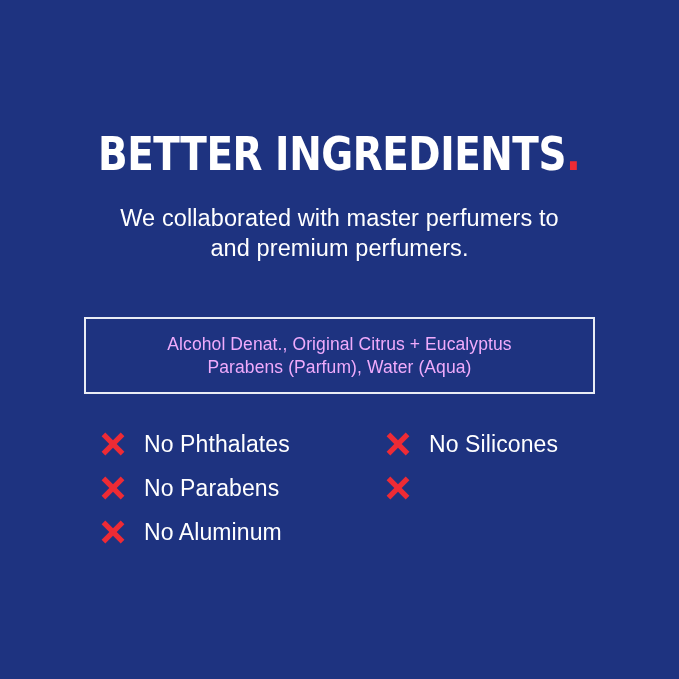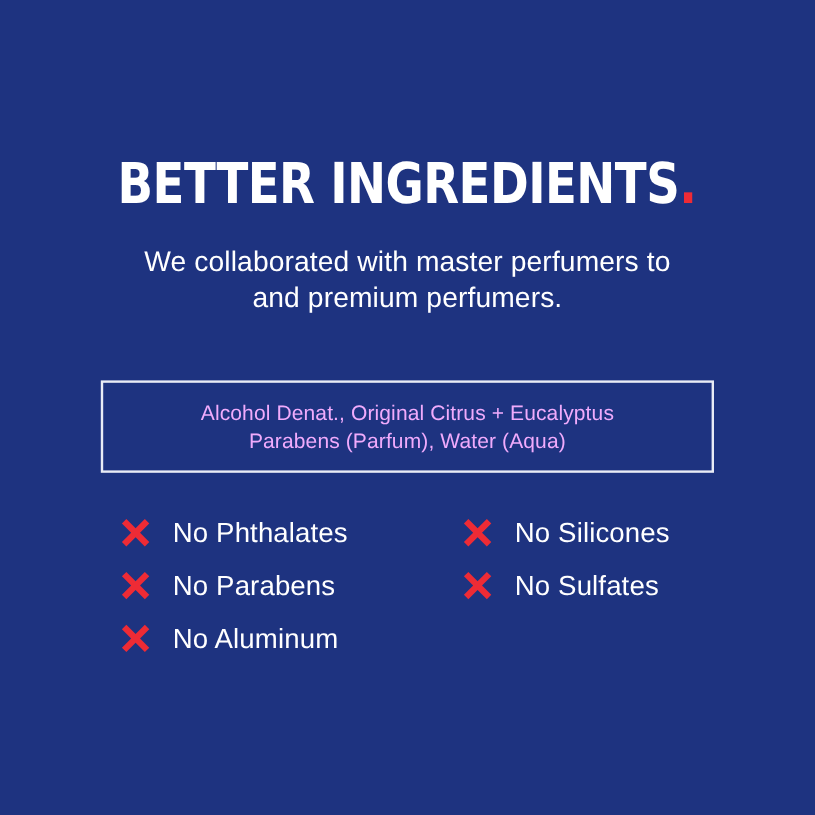--- a/index.html
+++ b/index.html
@@ -182,20 +182,19 @@
         <svg class="claim-icon" viewBox="0 0 28 28">
           <path d="M6.3 2.6 L14 10.3 L21.7 2.6 L25.4 6.3 L17.7 14 L25.4 21.7 L21.7 25.4 L14 17.7 L6.3 25.4 L2.6 21.7 L10.3 14 L2.6 6.3 Z" fill="#ee2b35"></path>
         </svg>
         <span class="claim-label">No Silicones</span>
       </div>
 
       <div class="claim-row">
         <svg class="claim-icon" viewBox="0 0 28 28">
           <path d="M6.3 2.6 L14 10.3 L21.7 2.6 L25.4 6.3 L17.7 14 L25.4 21.7 L21.7 25.4 L14 17.7 L6.3 25.4 L2.6 21.7 L10.3 14 L2.6 6.3 Z" fill="#ee2b35"></path>
         </svg>
-        <span class="claim-label">No Sulfates</span>
       </div>
 
     </div>
 
   </div>
 
 </div>
 
 </body></html>

